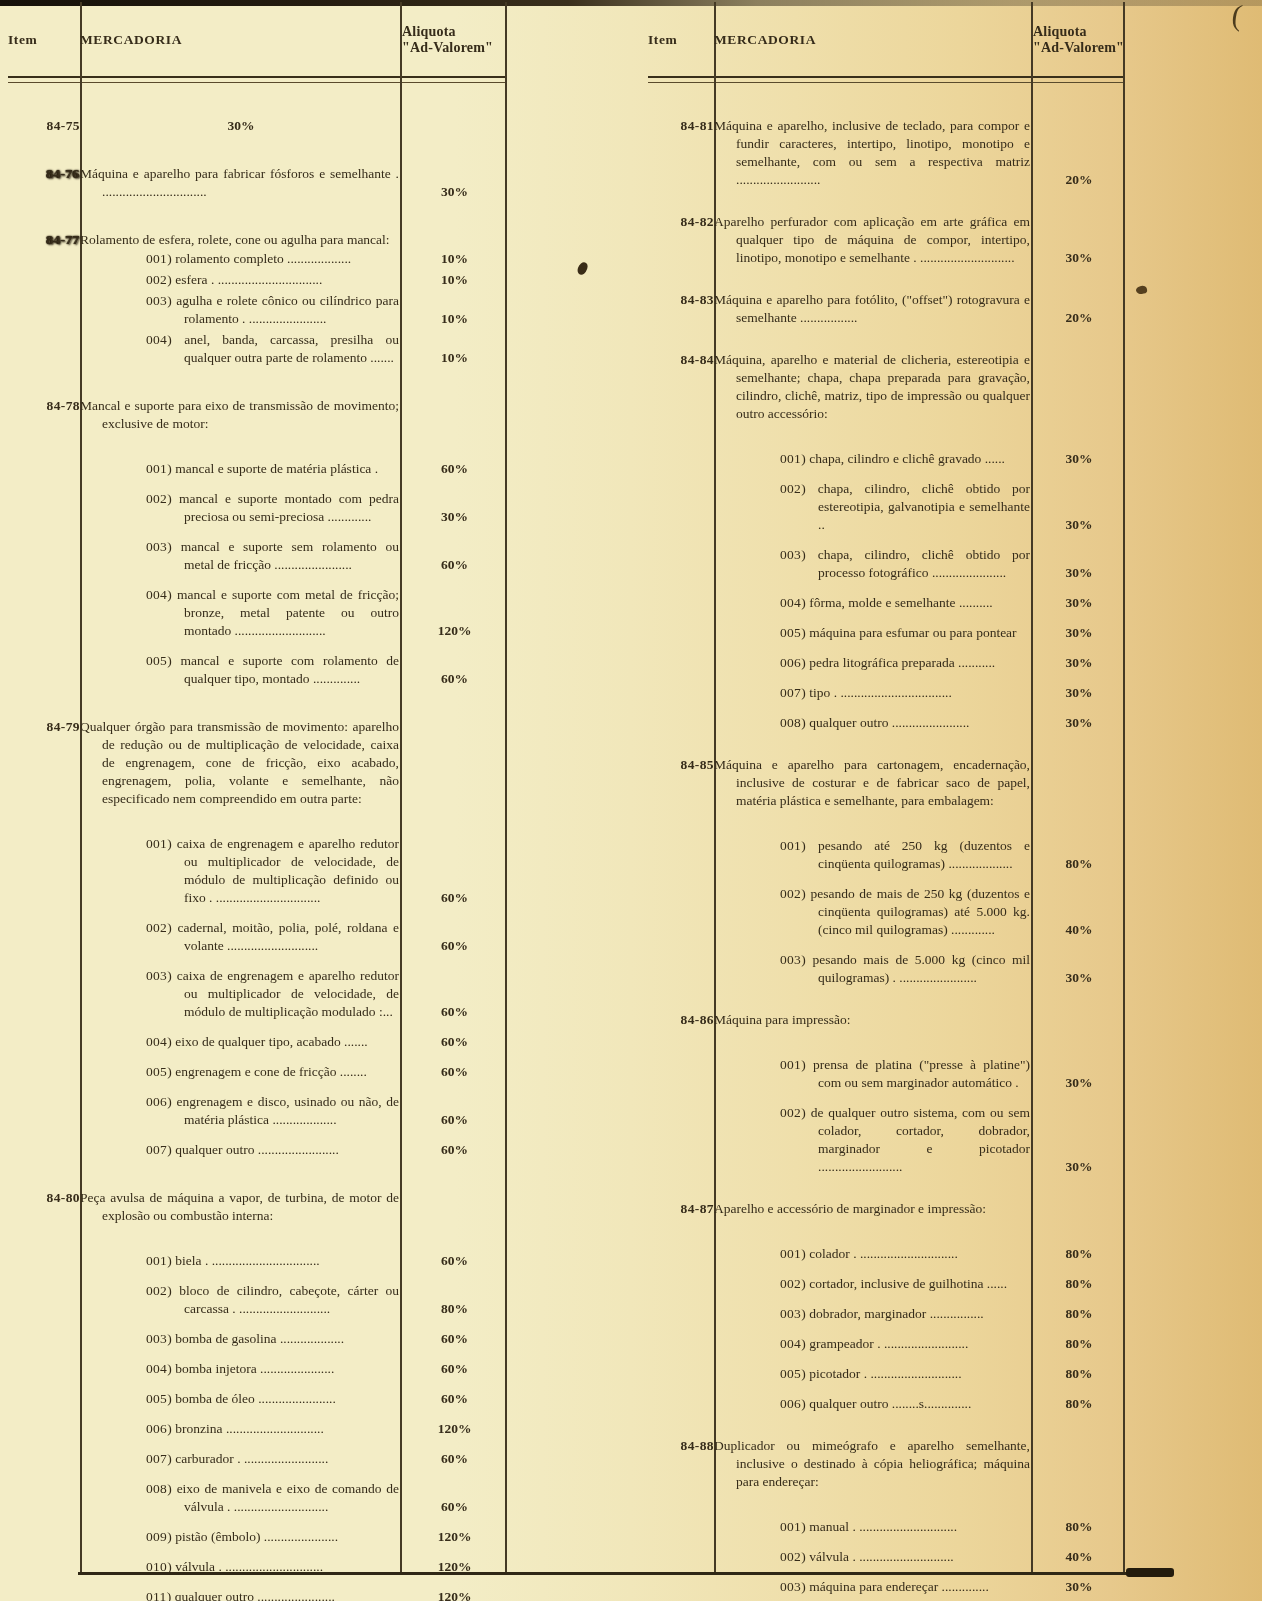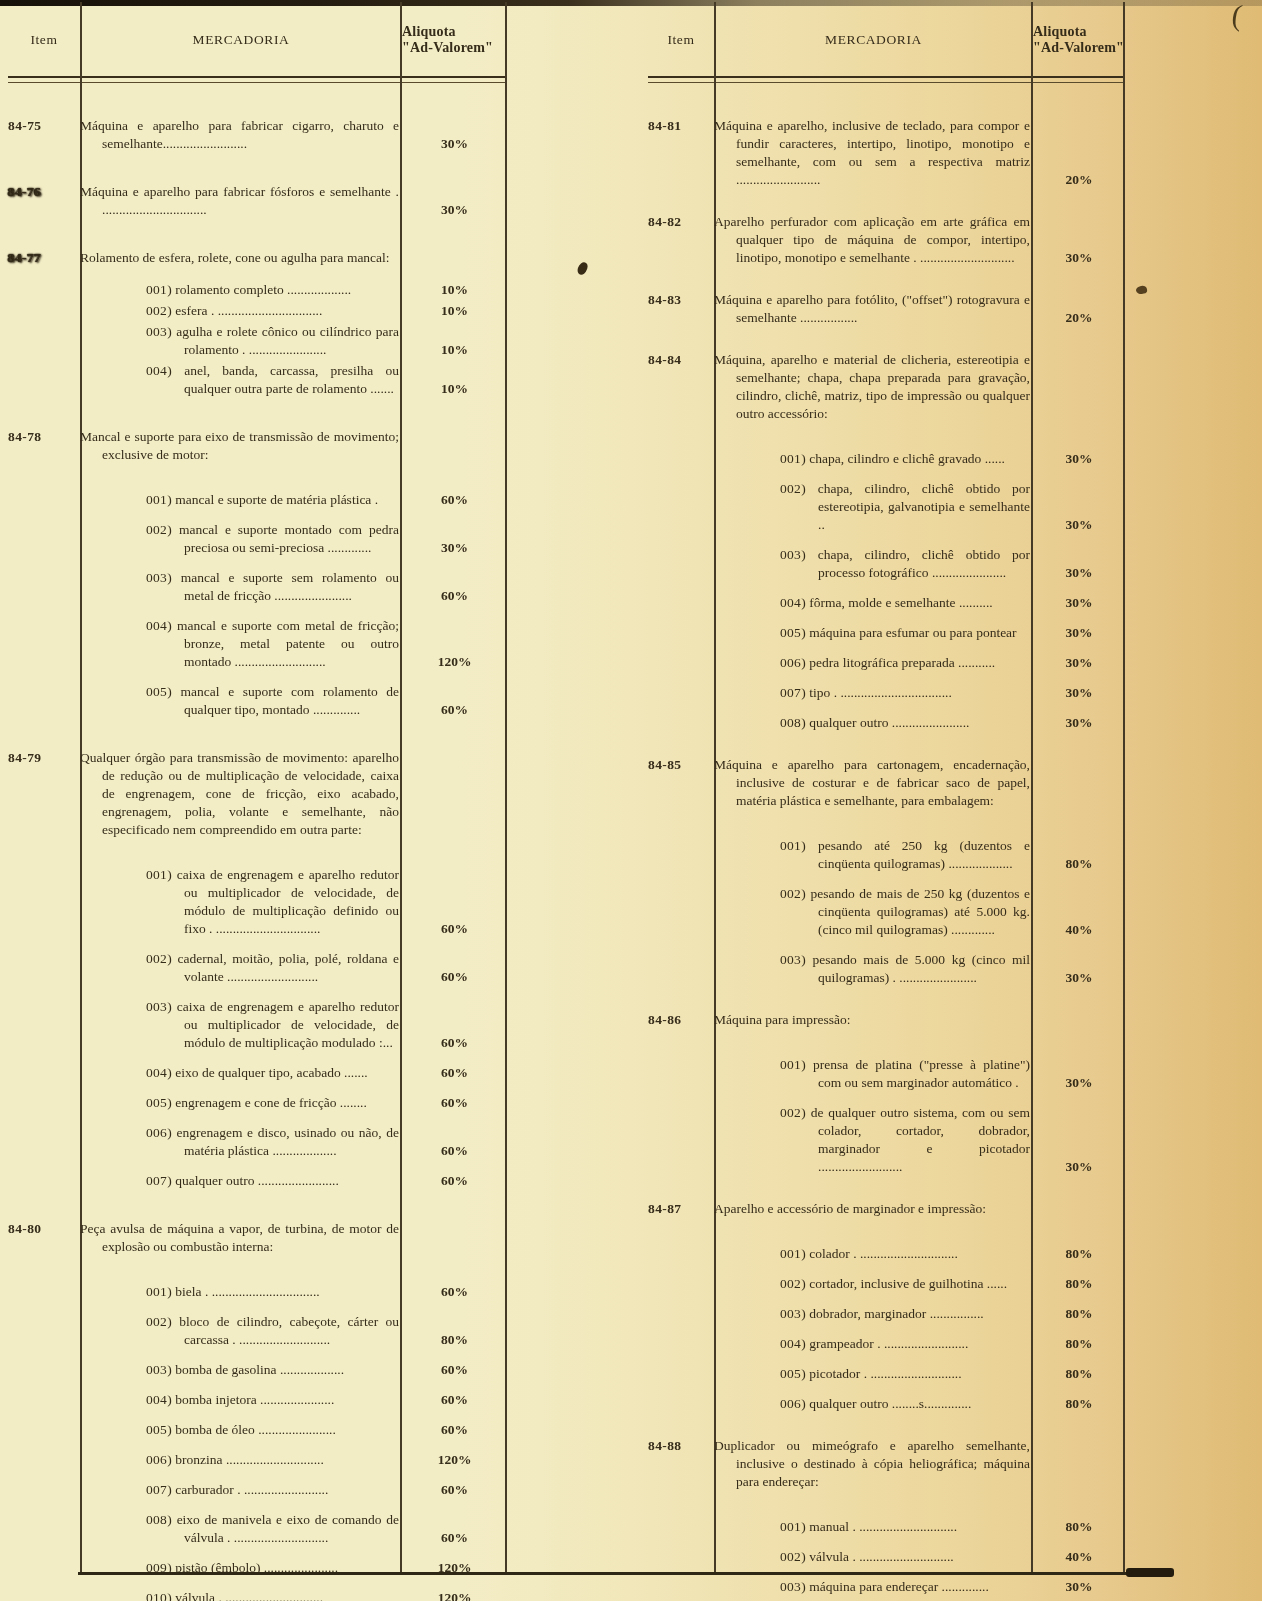--- a/index.html
+++ b/index.html
@@ -19,35 +19,35 @@
   .table{position:absolute;top:0;height:1580px;}
   #table-left{left:8px;width:499px;--c1:72px;--c3:105px;--egap:30px;}
   #table-right{left:648px;width:477px;--c1:66px;--c3:92px;--egap:24px;}
 
   .vline{position:absolute;top:2px;bottom:8px;width:2px;background:#453a25;}
   .vline.v1{left:var(--c1);}
   .vline.v2{right:var(--c3);}
   .vline.v3{right:0;}
 
   .thead{display:grid;grid-template-columns:var(--c1) 1fr var(--c3);align-items:center;height:72px;padding-top:4px;position:relative;}
-  .th{text-align:center;font-weight:normal;letter-spacing:.6px;}
+  .th{text-align:left;font-weight:bold;letter-spacing:.6px;}
   .th-aliq{font-size:14px;line-height:16px;font-weight:bold;letter-spacing:.2px;}
   .paren{position:absolute;left:584px;top:6px;font-size:30px;color:#4c3c1e;transform:rotate(8deg);font-weight:normal;}
   .rule{height:4px;border-top:2px solid #392f1a;border-bottom:1px solid #5a4b2c;}
 
   .tbody{padding-top:34px;position:relative;}
   .entry{display:grid;grid-template-columns:var(--c1) 1fr var(--c3);margin-bottom:var(--egap);}
-  .cell-item{text-align:left;font-weight:bold;letter-spacing:.4px;}
+  .cell-item{text-align:right;font-weight:bold;letter-spacing:.4px;}
   .cell-item.smudged{text-shadow:0 0 2px #241b0c,1px 1px 2px #241b0c,-1px 0 1px #241b0c;}
   .cell-desc{text-align:justify;padding:0 3px 0 22px;text-indent:-22px;overflow-wrap:break-word;}
   .cell-rate{align-self:end;text-align:center;font-weight:bold;padding-bottom:0;}
   .cell-sub{margin-top:12px;text-align:justify;padding:0 3px 0 104px;text-indent:-38px;overflow-wrap:break-word;}
   .cell-sub.first{margin-top:27px;}
   .entry.tight .cell-sub{margin-top:3px;}
-  .entry.tight .cell-sub.first{margin-top:14px;}
+  .entry.tight .cell-sub.first{margin-top:1px;}
   .code{letter-spacing:.3px;}
 </style>
 </head>
 <body>
 
 <div class="scan-top-edge"></div>
 
 <div class="table" id="table-left">
   <div class="vline v1"></div>
   <div class="vline v2"></div>
@@ -57,21 +57,20 @@
     <div class="th">MERCADORIA</div>
     <div class="th-aliq">
       <div>Aliquota</div>
       <div>"Ad-Valorem"</div>
     </div>
   </div>
   <div class="rule"></div>
   <div class="tbody">
       <div class="entry">
         <div class="cell-item">84-75</div>
-        <div class="cell-desc">Máquina e aparelho para fabricar cigarro, charuto e semelhante.........................</div>
         <div class="cell-rate">30%</div>
       </div>
       <div class="entry">
         <div class="cell-item smudged">84-76</div>
         <div class="cell-desc">Máquina e aparelho para fabricar fósforos e semelhante . ...............................</div>
         <div class="cell-rate">30%</div>
       </div>
       <div class="entry tight">
         <div class="cell-item smudged">84-77</div>
         <div class="cell-desc">Rolamento de esfera, rolete, cone ou agulha para mancal:</div>

